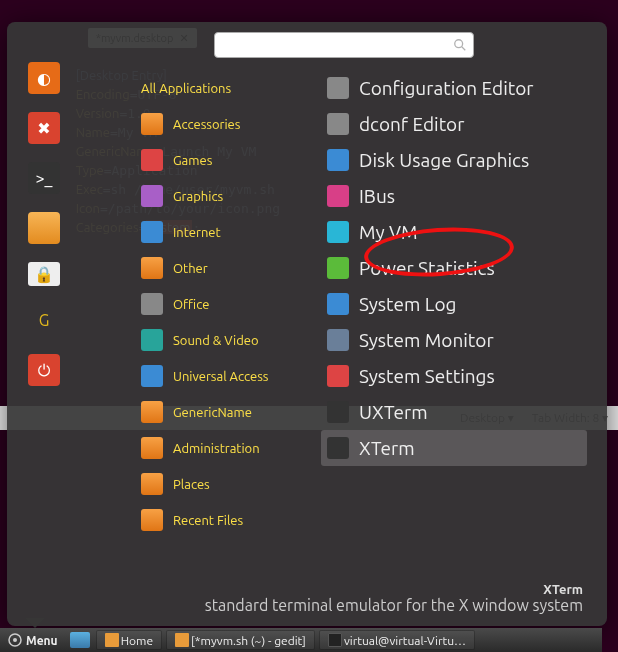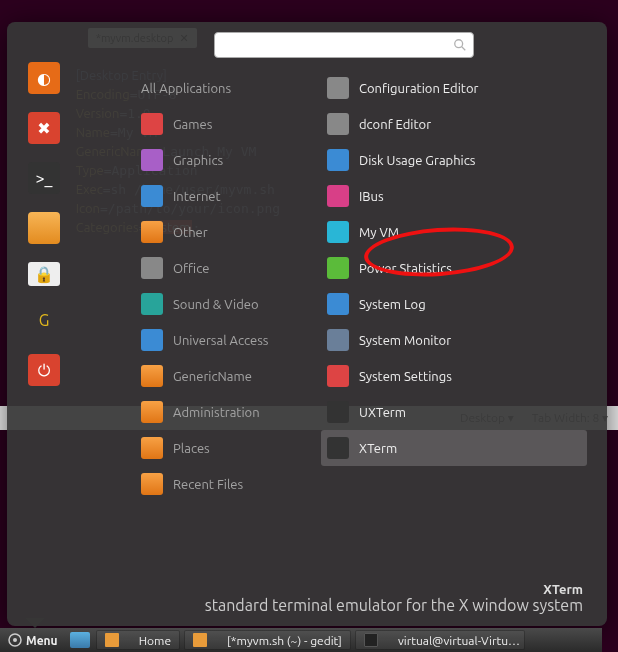--- a/index.html
+++ b/index.html
@@ -25,39 +25,39 @@
 .launcher-item.folder { background: linear-gradient(#f7b556,#e38b1f); }
 
 .menu-main { flex: 1; display: flex; flex-direction: column; padding: 10px 10px 8px 10px; position: relative; }
 .search-wrap { display: flex; justify-content: center; padding-bottom: 8px; }
 .search-box { width: 260px; height: 26px; background: #fff; border-radius: 4px; border: 1px solid #aaa; display: flex; align-items: center; padding: 0 6px; }
 .search-box input { flex: 1; border: none; outline: none; font-size: 13px; background: transparent; }
 .search-icon { width: 14px; height: 14px; opacity: 0.5; }
 
 .menu-columns { flex: 1; display: flex; }
 .cat-col { width: 220px; padding-left: 50px; padding-top: 4px; }
-.cat-item { display: flex; align-items: center; height: 36px; color: #a3a3a3; font-size: 13px; cursor: pointer; }
+.cat-item { display: flex; align-items: center; height: 36px; color: #fde047; font-size: 13px; cursor: pointer; }
 .cat-item.header { font-weight: normal; padding-left: 0; }
 .cat-item .cat-icon { width: 22px; height: 22px; margin-right: 10px; border-radius: 3px; display: flex; align-items: center; justify-content: center; font-size: 12px; color: #fff; flex-shrink: 0; }
 
 .app-col { flex: 1; padding-top: 4px; padding-left: 10px; padding-right: 10px; }
-.app-item { display: flex; align-items: center; height: 36px; color: #eee; font-size: 13px; cursor: pointer; border-radius: 3px; padding-left: 6px; position: relative; }
+.app-item { display: flex; align-items: center; height: 36px; color: #eee; font-size: 19px; cursor: pointer; border-radius: 3px; padding-left: 6px; position: relative; }
 .app-item.selected { background: rgba(255,255,255,0.18); }
 .app-item .app-icon { width: 22px; height: 22px; margin-right: 10px; border-radius: 3px; display: flex; align-items: center; justify-content: center; font-size: 11px; color: #fff; flex-shrink: 0; }
 
 .circle-annot { position: absolute; border: 4px solid #e11; border-radius: 50%; width: 150px; height: 48px; left: 283px; top: 206px; pointer-events: none; transform: rotate(-4deg); }
 
 .tooltip-area { color: #ddd; text-align: right; padding: 6px 14px 4px 0; font-size: 13px; }
 .tooltip-area .tt-title { font-weight: bold; }
 .tooltip-area .tt-desc { font-size: 16px; color: #ccc; }
 
 
 .panel { position: absolute; bottom: 0; left: 0; right: 16px; height: 24px; background: linear-gradient(#4a4a4a,#2a2a2a); display: flex; align-items: center; color: #eee; font-size: 12px; }
 .panel .menu-btn { display: flex; align-items: center; padding: 0 8px; height: 100%; gap: 4px; font-weight: bold; }
-.panel .task { display: flex; align-items: center; height: 20px; margin: 0 2px; padding: 0 8px; background: rgba(255,255,255,0.05); border: 1px solid rgba(0,0,0,0.3); border-radius: 2px; gap: 20px; max-width: 170px; overflow: hidden; white-space: nowrap; }
+.panel .task { display: flex; align-items: center; height: 20px; margin: 0 2px; padding: 0 8px; background: rgba(255,255,255,0.05); border: 1px solid rgba(0,0,0,0.3); border-radius: 2px; gap: 2px; max-width: 170px; overflow: hidden; white-space: nowrap; }
 .panel .task .ticon { width: 14px; height: 14px; background: #e89b3a; border-radius: 1px; flex-shrink: 0; }
 .panel .task .ticon.term { background: #222; border: 1px solid #555; }
 .panel .show-desk { width: 20px; height: 16px; margin: 0 4px; background: linear-gradient(#5bb0e0,#3a7aaa); border-radius: 2px; }
 
 
 .ic-orange{background:linear-gradient(#f7a145,#e07515);} .ic-red{background:#d44;} .ic-blue{background:#3b8bd4;} .ic-green{background:#5bbb3a;} .ic-purple{background:#a85fc7;} .ic-teal{background:#28a49a;} .ic-grey{background:#888;} .ic-dark{background:#333;} .ic-pink{background:#d83f87;} .ic-cyan{background:#29b6d6;} .ic-steel{background:#6a7f99;}
 </style>
 </head>
 <body>
 
@@ -101,20 +101,24 @@
           </svg>
       </div>
     </div>
 
     <div class="menu-columns">
       <div class="cat-col">
         <div class="cat-item header">
           <span>All Applications</span>
         </div>
         <div id="cat-items">
+            <div class="cat-item">
+              <span class="cat-icon ic-orange"></span>
+              <span>Accessories</span>
+            </div>
             <div class="cat-item">
               <span class="cat-icon ic-red"></span>
               <span>Games</span>
             </div>
             <div class="cat-item">
               <span class="cat-icon ic-purple"></span>
               <span>Graphics</span>
             </div>
             <div class="cat-item">
               <span class="cat-icon ic-blue"></span>

